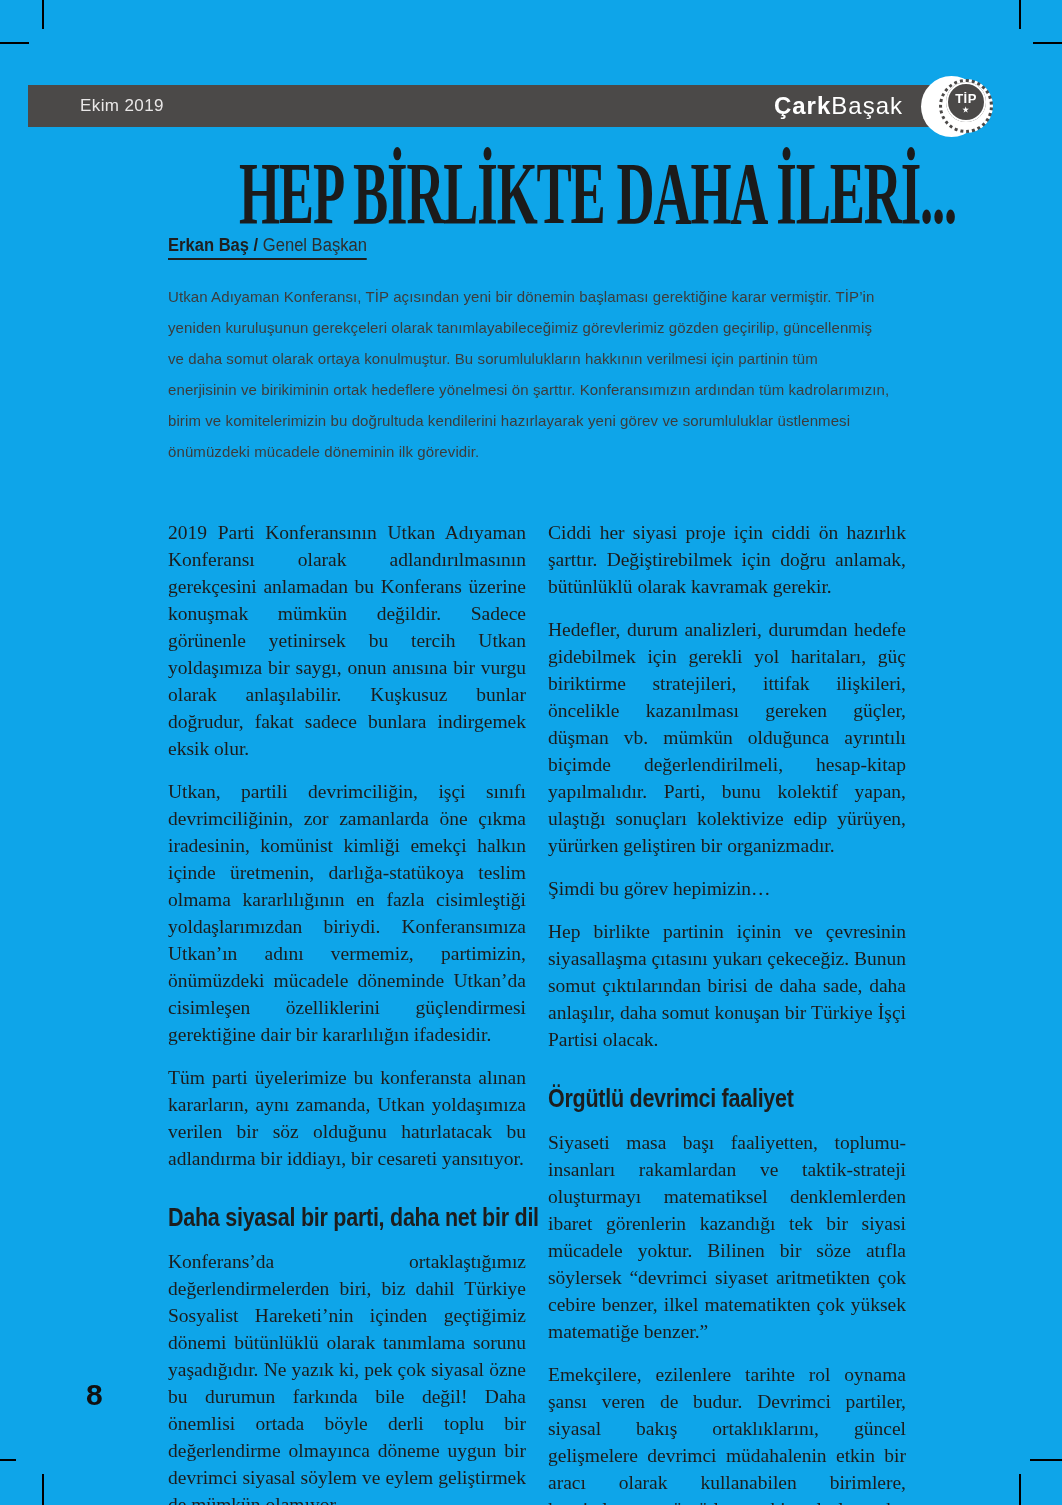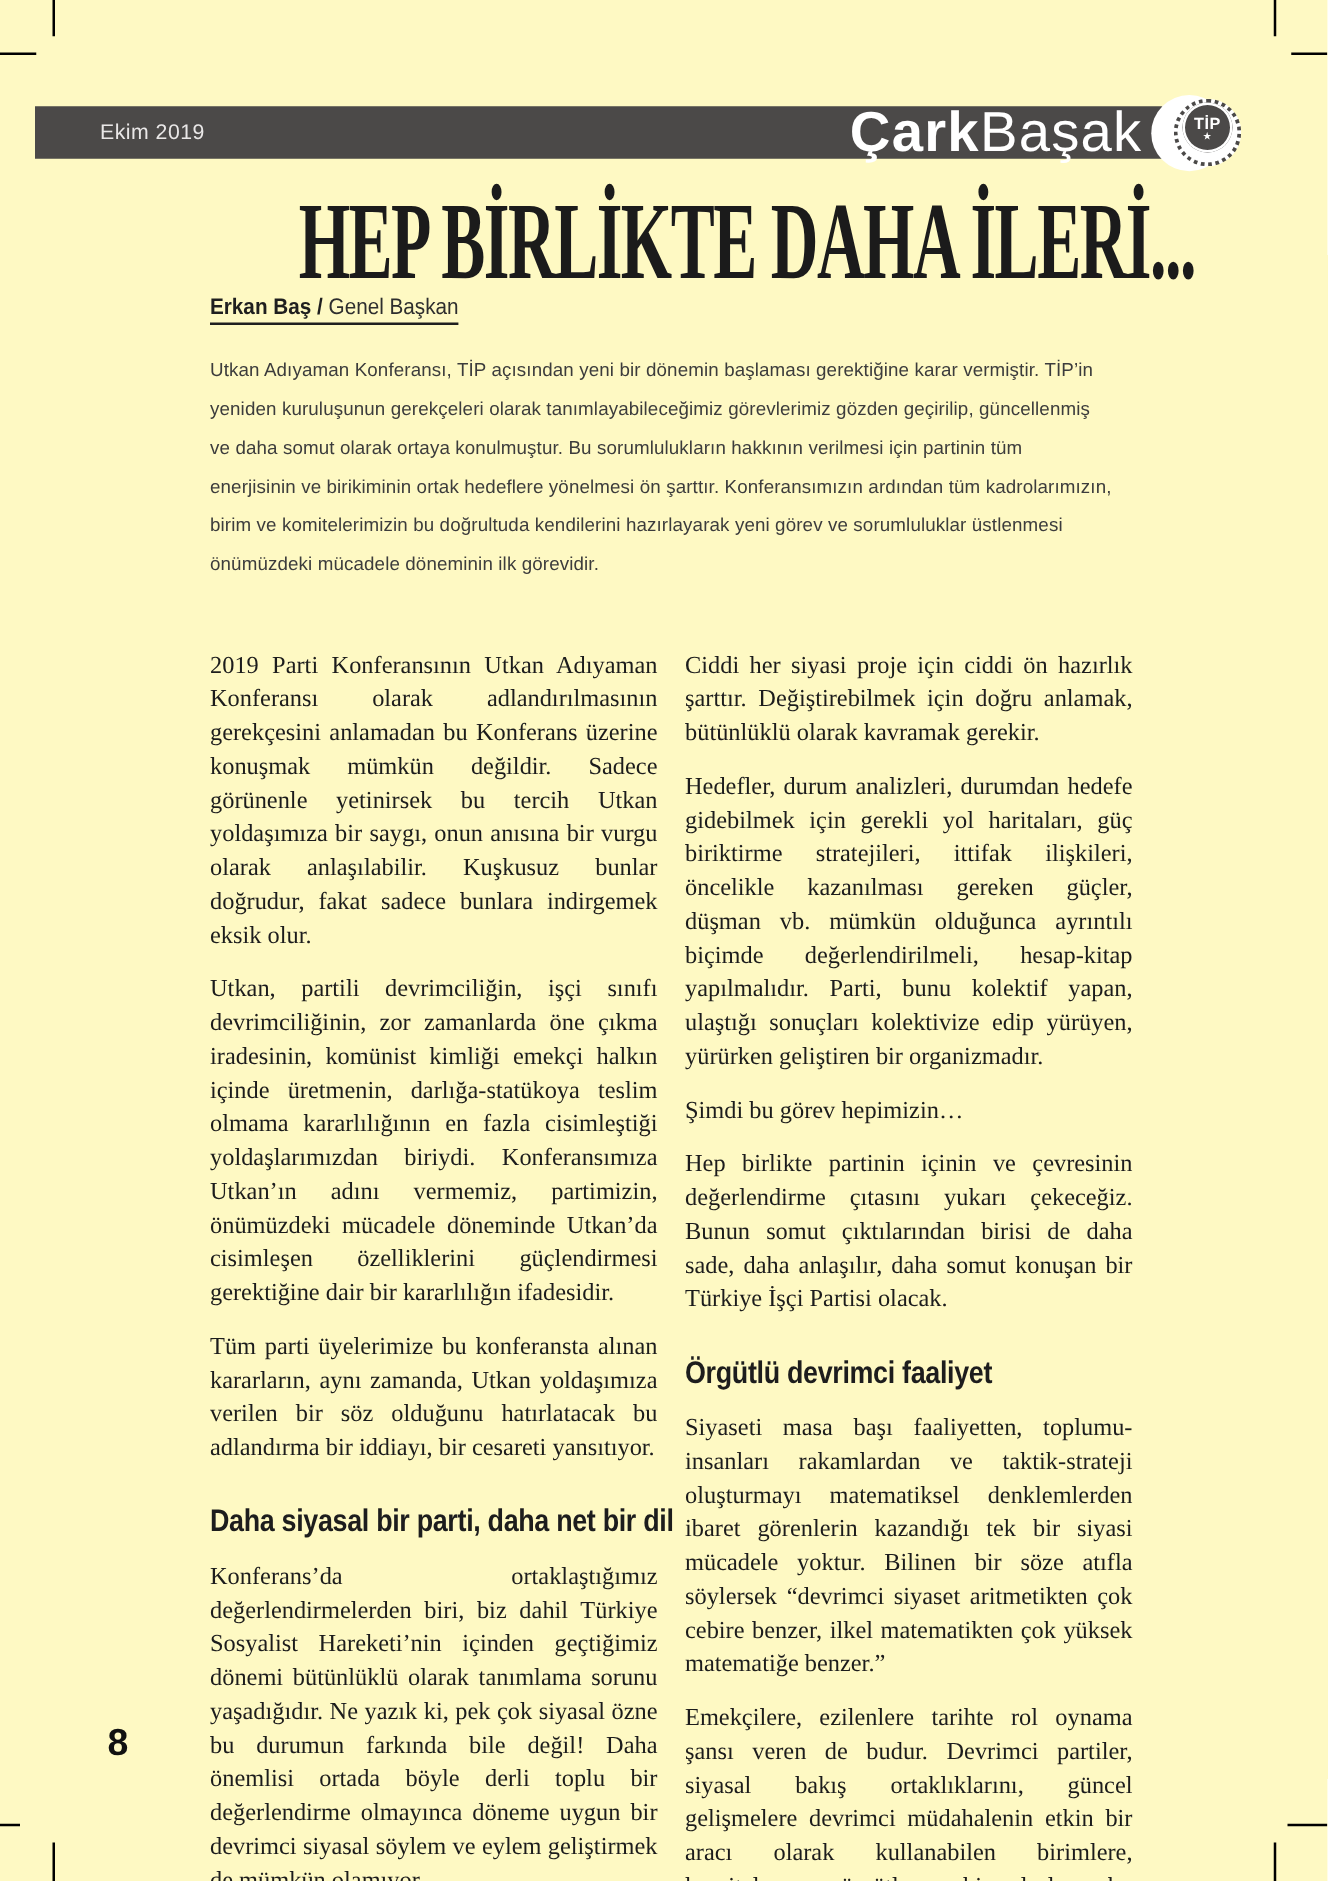--- a/index.html
+++ b/index.html
@@ -1,34 +1,34 @@
 <!DOCTYPE html>
 <html><head>
 <meta charset="utf-8">
 <style>
   html,body { margin:0; padding:0; background:#ffffff; }
   .page {
-    position:relative; width:1062px; height:1505px; background:#fef9c3;
+    position:relative; width:1062px; height:1505px; background:#0ea5e9;
     overflow:hidden; font-family:"Liberation Sans", sans-serif;
   }
   
   .crop { position:absolute; background:#000; }
 
   
   .header-bar {
     position:absolute; left:28px; top:85px; width:902px; height:42px;
     background:#4b4948;
   }
   .issue-date {
     position:absolute; left:52px; top:50%; transform:translateY(-50%);
     color:#e9e7e7; font-size:17px; letter-spacing:0.4px;
   }
   .masthead {
-    position:absolute; right:16px; top:50%; transform:translateY(-52%);
-    color:#ffffff; font-size:45px; line-height:1; white-space:nowrap;
+    position:absolute; right:27px; top:50%; transform:translateY(-52%);
+    color:#ffffff; font-size:24px; line-height:1; white-space:nowrap;
     letter-spacing:1px;
   }
   .masthead .m1 { font-weight:800; }
   .masthead .m2 { font-weight:500; }
 
   
   .logo-cut {
     position:absolute; left:921px; top:76px; width:61px; height:61px;
     border-radius:50%; background:#ffffff;
   }
@@ -130,21 +130,21 @@
       <p>2019 Parti Konferansının Utkan Adıyaman Konferansı olarak adlandırılmasının gerekçesini anlamadan bu Konferans üzerine konuşmak mümkün değildir. Sadece görünenle yetinirsek bu tercih Utkan yoldaşımıza bir saygı, onun anısına bir vurgu olarak anlaşılabilir. Kuşkusuz bunlar doğrudur, fakat sadece bunlara indirgemek eksik olur.</p>
       <p>Utkan, partili devrimciliğin, işçi sınıfı devrimciliğinin, zor zamanlarda öne çıkma iradesinin, komünist kimliği emekçi halkın içinde üretmenin, darlığa-statükoya teslim olmama kararlılığının en fazla cisimleştiği yoldaşlarımızdan biriydi. Konferansımıza Utkan’ın adını vermemiz, partimizin, önümüzdeki mücadele döneminde Utkan’da cisimleşen özelliklerini güçlendirmesi gerektiğine dair bir kararlılığın ifadesidir.</p>
       <p>Tüm parti üyelerimize bu konferansta alınan kararların, aynı zamanda, Utkan yoldaşımıza verilen bir söz olduğunu hatırlatacak bu adlandırma bir iddiayı, bir cesareti yansıtıyor.</p>
       <h3><span>Daha siyasal bir parti, daha net bir dil</span></h3>
       <p>Konferans’da ortaklaştığımız değerlendirmelerden biri, biz dahil Türkiye Sosyalist Hareketi’nin içinden geçtiğimiz dönemi bütünlüklü olarak tanımlama sorunu yaşadığıdır. Ne yazık ki, pek çok siyasal özne bu durumun farkında bile değil! Daha önemlisi ortada böyle derli toplu bir değerlendirme olmayınca döneme uygun bir devrimci siyasal söylem ve eylem geliştirmek de mümkün olamıyor.</p>
     </div>
     <div class="col">
       <p>Ciddi her siyasi proje için ciddi ön hazırlık şarttır. Değiştirebilmek için doğru anlamak, bütünlüklü olarak kavramak gerekir.</p>
       <p>Hedefler, durum analizleri, durumdan hedefe gidebilmek için gerekli yol haritaları, güç biriktirme stratejileri, ittifak ilişkileri, öncelikle kazanılması gereken güçler, düşman vb. mümkün olduğunca ayrıntılı biçimde değerlendirilmeli, hesap-kitap yapılmalıdır. Parti, bunu kolektif yapan, ulaştığı sonuçları kolektivize edip yürüyen, yürürken geliştiren bir organizmadır.</p>
       <p>Şimdi bu görev hepimizin…</p>
-      <p>Hep birlikte partinin içinin ve çevresinin değerlendirme çıtasını yukarı çekeceğiz. Bunun somut çıktılarından birisi de daha sade, daha anlaşılır, daha somut konuşan bir Türkiye İşçi Partisi olacak.</p>
+      <p>Hep birlikte partinin içinin ve çevresinin siyasallaşma çıtasını yukarı çekeceğiz. Bunun somut çıktılarından birisi de daha sade, daha anlaşılır, daha somut konuşan bir Türkiye İşçi Partisi olacak.</p>
       <h3><span>Örgütlü devrimci faaliyet</span></h3>
       <p>Siyaseti masa başı faaliyetten, toplumu-insanları rakamlardan ve taktik-strateji oluşturmayı matematiksel denklemlerden ibaret görenlerin kazandığı tek bir siyasi mücadele yoktur. Bilinen bir söze atıfla söylersek “devrimci siyaset aritmetikten çok cebire benzer, ilkel matematikten çok yüksek matematiğe benzer.”</p>
       <p>Emekçilere, ezilenlere tarihte rol oynama şansı veren de budur. Devrimci partiler, siyasal bakış ortaklıklarını, güncel gelişmelere devrimci müdahalenin etkin bir aracı olarak kullanabilen birimlere, komitelere ve örgütlere sahip olurlarsa bu rolü oynamakta başarılı olurlar.</p>
     </div>
   </div>
 
   <div class="page-number">8</div>
 
 </div>
 

